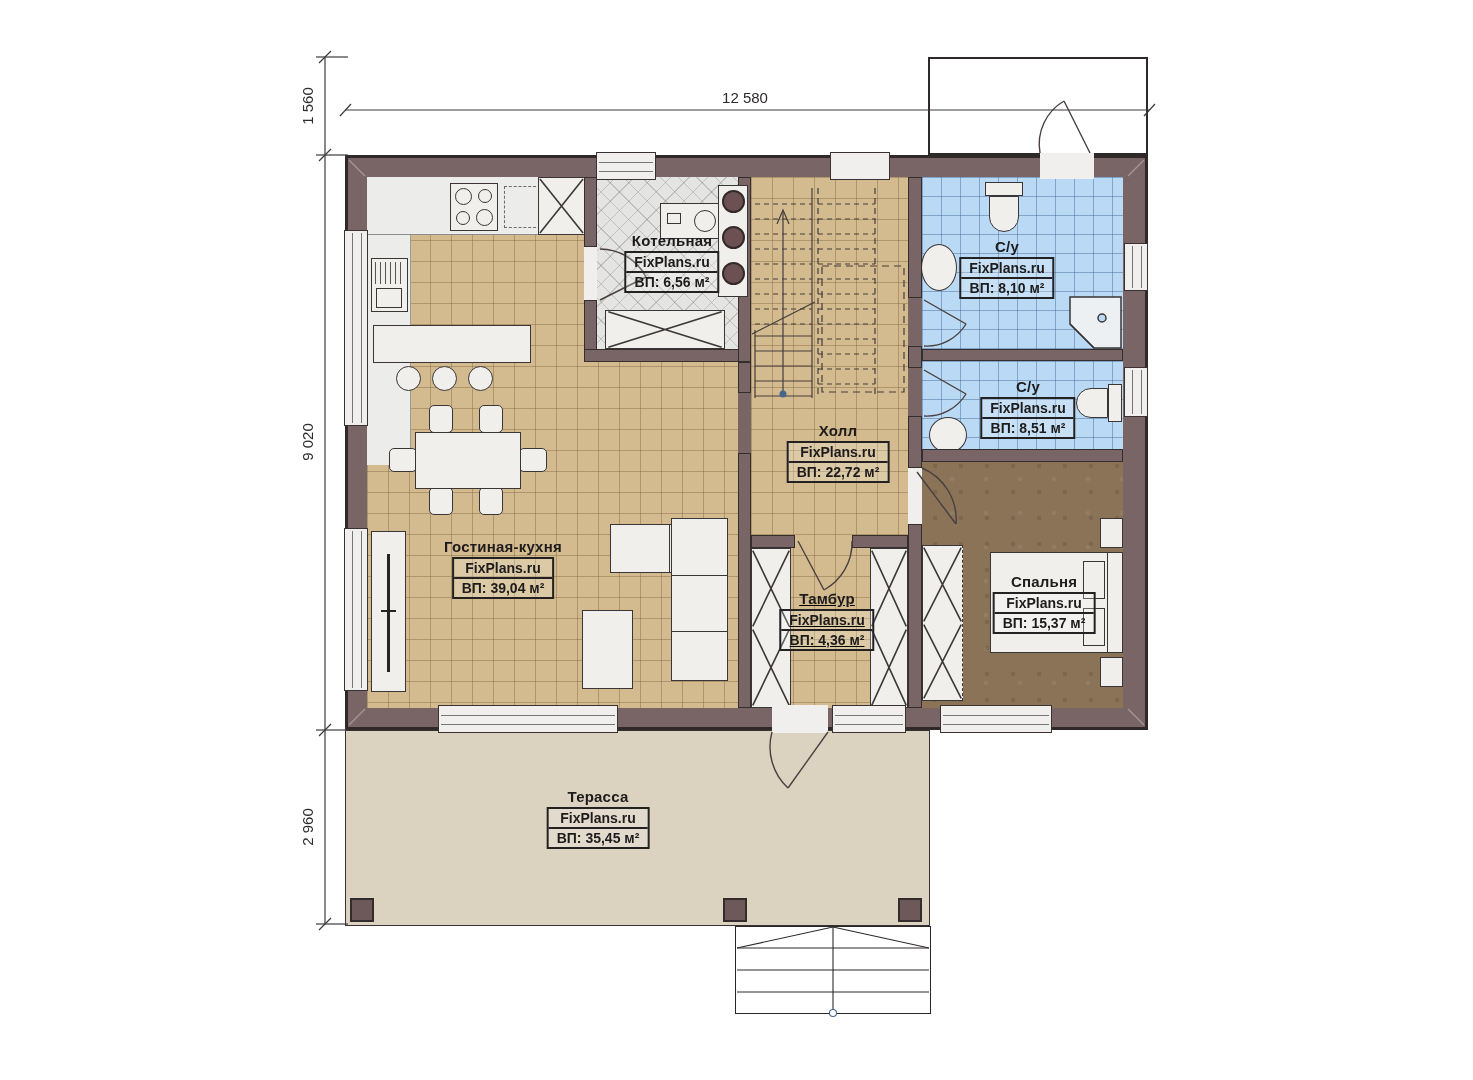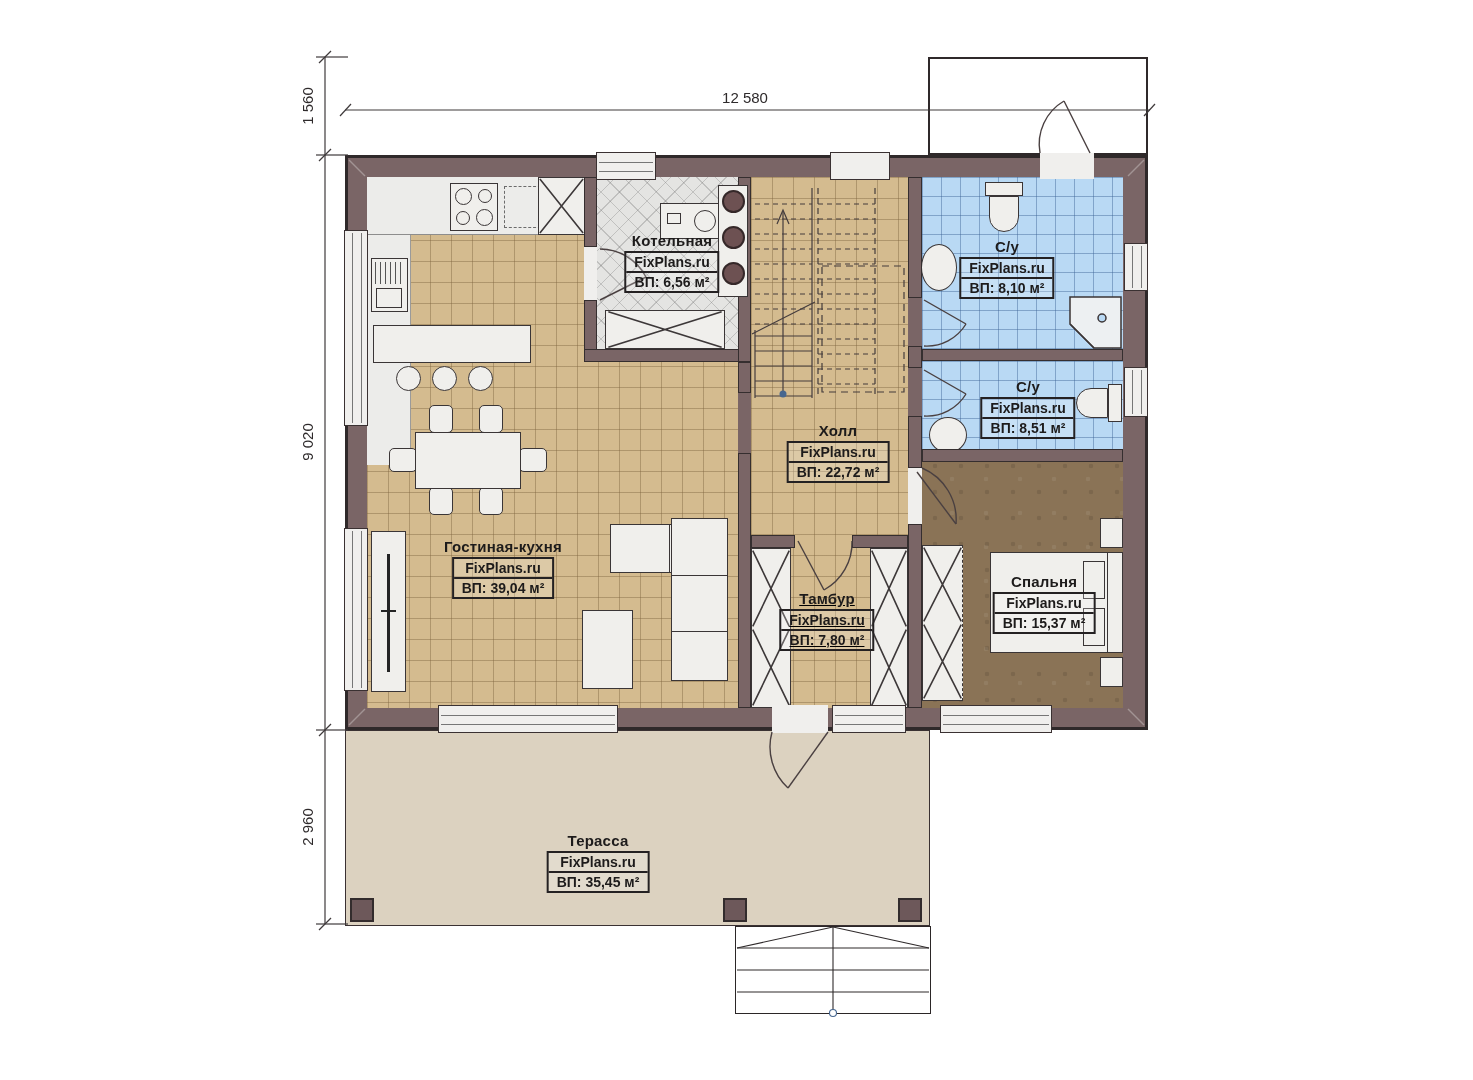--- a/index.html
+++ b/index.html
@@ -347,31 +347,31 @@
     <div class="rl-name">Гостиная-кухня</div>
     <div class="rl-box">
       <div class="rl-row">FixPlans.ru</div>
       <div class="rl-row">ВП: 39,04 м²</div>
     </div>
   </div>
   <div class="room-label" style="left:827px;top:590px;text-decoration:underline;">
     <div class="rl-name">Тамбур</div>
     <div class="rl-box">
       <div class="rl-row">FixPlans.ru</div>
-      <div class="rl-row">ВП: 7,80 м²</div>
+      <div class="rl-row">ВП: 4,36 м²</div>
     </div>
   </div>
   <div class="room-label" style="left:1044px;top:573px;">
     <div class="rl-name">Спальня</div>
     <div class="rl-box">
       <div class="rl-row">FixPlans.ru</div>
       <div class="rl-row">ВП: 15,37 м²</div>
     </div>
   </div>
-  <div class="room-label" style="left:598px;top:788px;margin-top:44px;">
+  <div class="room-label" style="left:598px;top:788px;">
     <div class="rl-name">Терасса</div>
     <div class="rl-box">
       <div class="rl-row">FixPlans.ru</div>
       <div class="rl-row">ВП: 35,45 м²</div>
     </div>
   </div>
 
 </div>
 
 </body></html>

